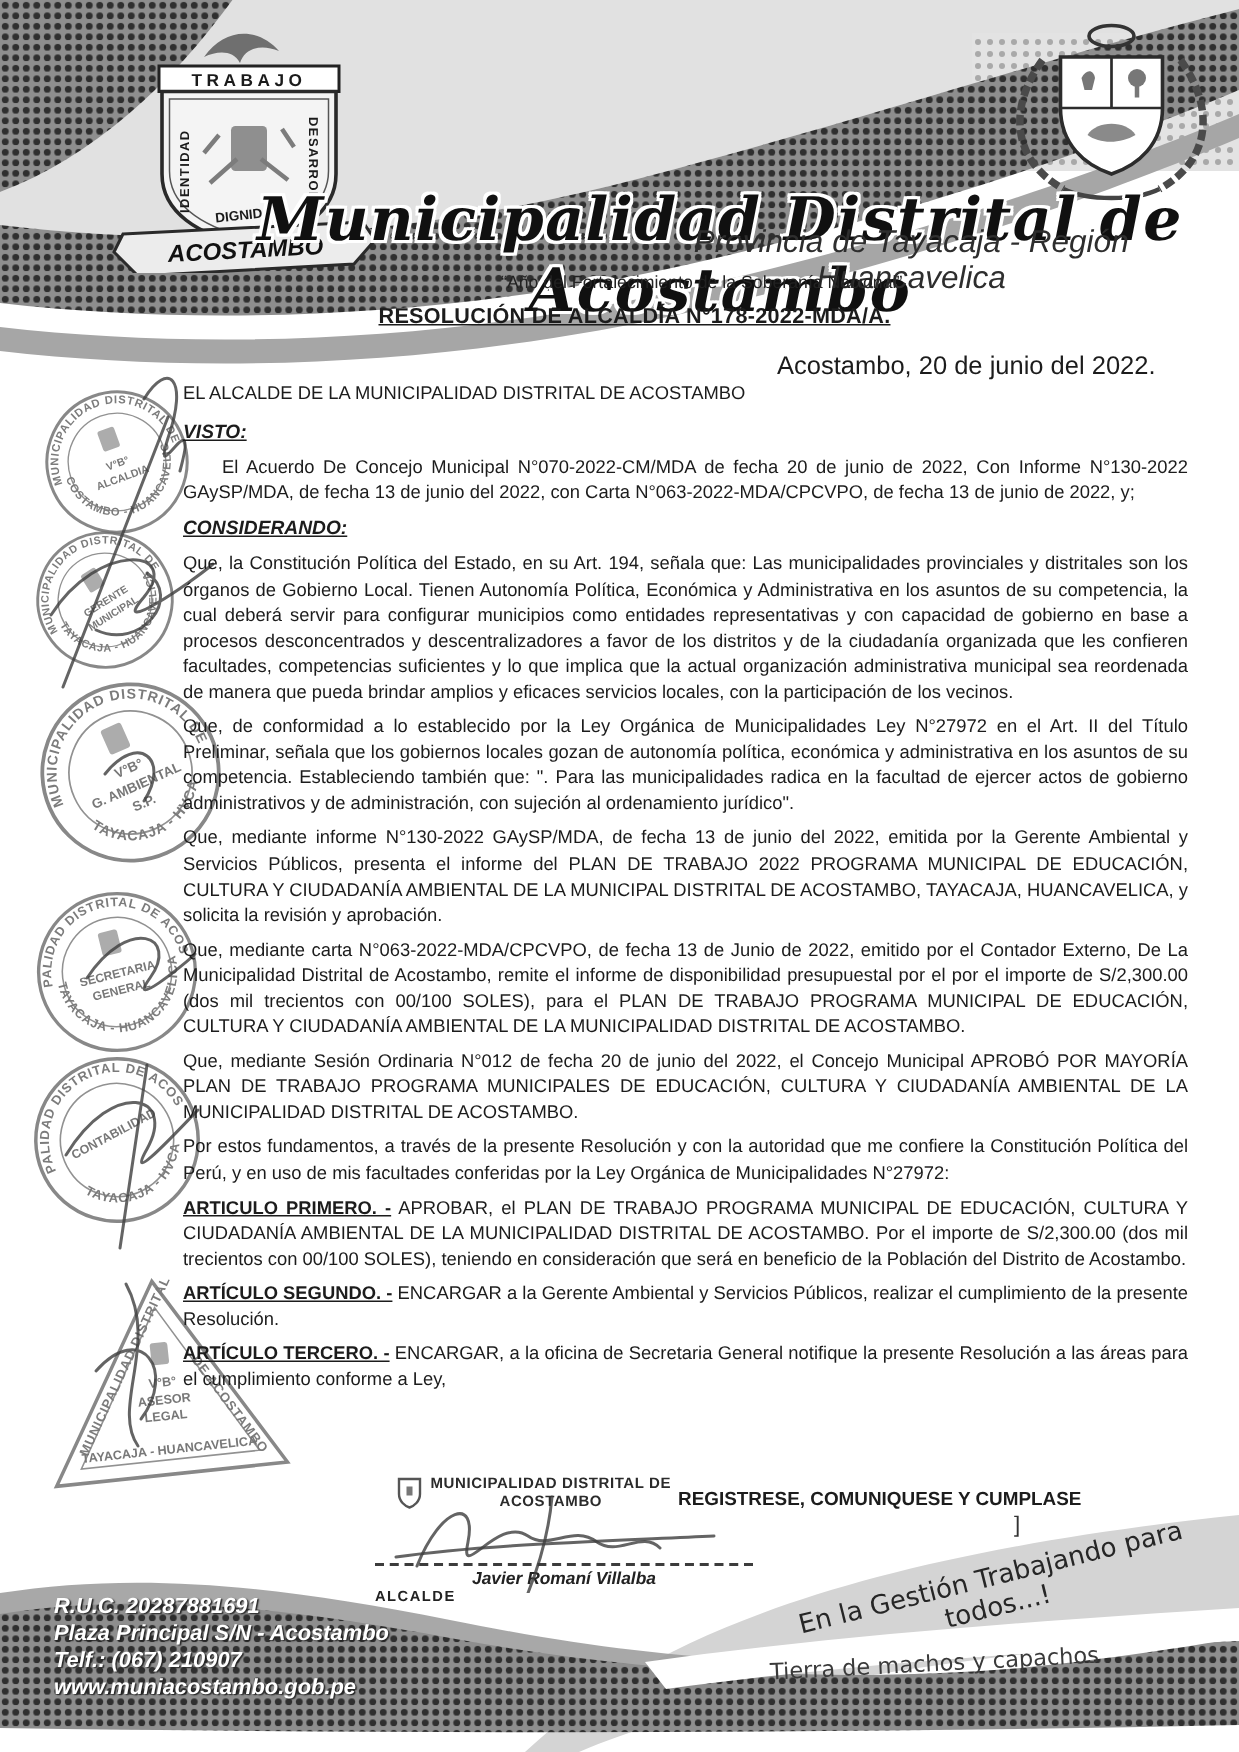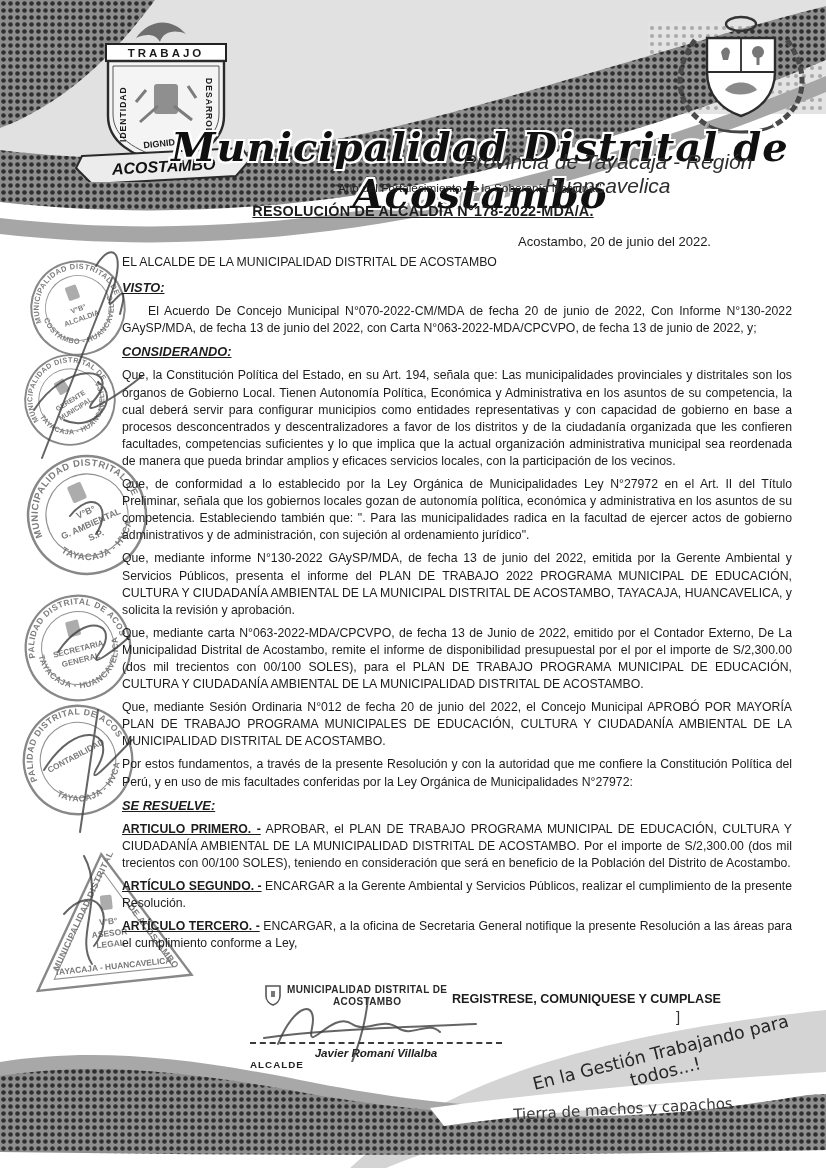--- a/index.html
+++ b/index.html
@@ -12,21 +12,21 @@
   .header-art{position:absolute;top:0;left:0;}
   .page-title{position:absolute;top:96px;left:150px;width:660px;text-align:center;
     font-family:"DejaVu Serif",serif;font-style:italic;font-weight:bold;font-size:40px;
     color:#101010;letter-spacing:1px;
     text-shadow:-2px 0 0 #fff,2px 0 0 #fff,0 -2px 0 #fff,0 2px 0 #fff,-2px -2px 0 #fff,2px 2px 0 #fff,-2px 2px 0 #fff,2px -2px 0 #fff;}
   .subtitle{position:absolute;top:150px;left:420px;width:375px;text-align:center;
     font-style:italic;font-size:21px;color:#2e2e2e;}
   .year-quote{position:absolute;top:181px;left:298px;font-size:11.8px;color:#222;margin-left:36px;}
   .res-title{position:absolute;top:203px;left:0;width:846px;text-align:center;
     font-weight:bold;font-size:14.4px;text-decoration:underline;letter-spacing:.2px;}
-  .date-line{position:absolute;top:234px;left:518px;font-size:13px;}
+  .date-line{position:absolute;top:234px;left:518px;font-size:17px;}
 
   
   .doc-body{position:absolute;top:254px;left:122px;width:670px;font-size:12.25px;line-height:17.1px;}
   .doc-body p{margin:0 0 6px;text-align:justify;}
   .addressee{font-weight:normal;margin-bottom:8px;}
   .sec-h{font-weight:bold;font-style:italic;text-decoration:underline;font-size:12.8px;margin:2px 0 7px;}
   .visto-text{text-indent:26px;}
   .art-h{font-weight:bold;text-decoration:underline;margin-top:19px;}
   .art-v{font-weight:normal;}
   .closing{position:absolute;top:992px;left:452px;font-weight:bold;font-size:12.6px;}
@@ -208,21 +208,20 @@
     <div class="addressee">EL ALCALDE DE LA MUNICIPALIDAD DISTRITAL DE ACOSTAMBO</div>
     <div class="sec-h">VISTO:</div>
     <p class="visto-text">El Acuerdo De Concejo Municipal N°070-2022-CM/MDA de fecha 20 de junio de 2022, Con Informe N°130-2022 GAySP/MDA, de fecha 13 de junio del 2022, con Carta N°063-2022-MDA/CPCVPO, de fecha 13 de junio de 2022, y;</p>
     <div class="sec-h">CONSIDERANDO:</div>
     <p>Que, la Constitución Política del Estado, en su Art. 194, señala que: Las municipalidades provinciales y distritales son los órganos de Gobierno Local. Tienen Autonomía Política, Económica y Administrativa en los asuntos de su competencia, la cual deberá servir para configurar municipios como entidades representativas y con capacidad de gobierno en base a procesos desconcentrados y descentralizadores a favor de los distritos y de la ciudadanía organizada que les confieren facultades, competencias suficientes y lo que implica que la actual organización administrativa municipal sea reordenada de manera que pueda brindar amplios y eficaces servicios locales, con la participación de los vecinos.</p>
     <p>Que, de conformidad a lo establecido por la Ley Orgánica de Municipalidades Ley N°27972 en el Art. II del Título Preliminar, señala que los gobiernos locales gozan de autonomía política, económica y administrativa en los asuntos de su competencia. Estableciendo también que: ". Para las municipalidades radica en la facultad de ejercer actos de gobierno administrativos y de administración, con sujeción al ordenamiento jurídico".</p>
     <p>Que, mediante informe N°130-2022 GAySP/MDA, de fecha 13 de junio del 2022, emitida por la Gerente Ambiental y Servicios Públicos, presenta el informe del PLAN DE TRABAJO 2022 PROGRAMA MUNICIPAL DE EDUCACIÓN, CULTURA Y CIUDADANÍA AMBIENTAL DE LA MUNICIPAL DISTRITAL DE ACOSTAMBO, TAYACAJA, HUANCAVELICA, y solicita la revisión y aprobación.</p>
     <p>Que, mediante carta N°063-2022-MDA/CPCVPO, de fecha 13 de Junio de 2022, emitido por el Contador Externo, De La Municipalidad Distrital de Acostambo, remite el informe de disponibilidad presupuestal por el por el importe de S/2,300.00 (dos mil trecientos con 00/100 SOLES), para el PLAN DE TRABAJO PROGRAMA MUNICIPAL DE EDUCACIÓN, CULTURA Y CIUDADANÍA AMBIENTAL DE LA MUNICIPALIDAD DISTRITAL DE ACOSTAMBO.</p>
     <p>Que, mediante Sesión Ordinaria N°012 de fecha 20 de junio del 2022, el Concejo Municipal APROBÓ POR MAYORÍA PLAN DE TRABAJO PROGRAMA MUNICIPALES DE EDUCACIÓN, CULTURA Y CIUDADANÍA AMBIENTAL DE LA MUNICIPALIDAD DISTRITAL DE ACOSTAMBO.</p>
     <p>Por estos fundamentos, a través de la presente Resolución y con la autoridad que me confiere la Constitución Política del Perú, y en uso de mis facultades conferidas por la Ley Orgánica de Municipalidades N°27972:</p>
-    <div class="sec-h">SE RESUELVE:</div>
     <p><span class="art-h">ARTICULO PRIMERO. -</span><span class="art-v"> APROBAR,</span><span> el PLAN DE TRABAJO PROGRAMA MUNICIPAL DE EDUCACIÓN, CULTURA Y CIUDADANÍA AMBIENTAL DE LA MUNICIPALIDAD DISTRITAL DE ACOSTAMBO.  Por el importe de S/2,300.00 (dos mil trecientos con 00/100 SOLES), teniendo en consideración que será en beneficio de la Población del Distrito de Acostambo.</span></p>
     <p><span class="art-h">ARTÍCULO SEGUNDO. -</span><span class="art-v"> ENCARGAR</span><span> a la Gerente Ambiental y Servicios Públicos, realizar el cumplimiento de la presente Resolución.</span></p>
     <p><span class="art-h">ARTÍCULO TERCERO. -</span><span class="art-v"> ENCARGAR,</span><span> a la oficina de Secretaria General notifique la presente Resolución a las áreas para el cumplimiento conforme a Ley,</span></p>
   </div>
 
   <div class="closing">REGISTRESE, COMUNIQUESE Y CUMPLASE</div>
 
   <div class="sig">
     <div class="sig-head">
       <svg width="18" height="22" viewBox="0 0 18 22">
@@ -244,17 +243,23 @@
     <div class="sig-role">ALCALDE</div>
   </div>
 
   <svg class="footer-art" width="826" height="170" viewBox="0 0 170 -1" style="width:826px;height:170px">
     <path d="M350,170 C430,96 560,40 826,12 L826,92 C640,104 480,130 386,170 Z" fill="#d4d4d4"></path>
     <path d="M0,64 C90,50 180,58 300,82 C380,98 440,106 520,110 L520,126 C430,118 340,108 260,92 C170,74 80,70 0,82 Z" fill="#9e9e9e" opacity=".9"></path>
     <path d="M0,78 C90,64 180,72 300,94 C430,118 560,124 680,114 C740,108 790,100 826,94 L826,152 C550,158 270,158 0,154 Z" fill="url(#dots)"></path>
     <path d="M430,110 C560,92 700,82 826,74 L826,96 C700,102 560,112 444,128 Z" fill="#ffffff"></path>
   </svg>
 
+  <div class="f-contact">
+    <div>R.U.C. 20287881691</div>
+    <div>Plaza Principal S/N - Acostambo</div>
+    <div>Telf.: (067) 210907</div>
+    <div>www.muniacostambo.gob.pe</div>
+  </div>
   <div class="artifact">]</div>
   <div class="f-slogan">En la Gestión Trabajando para todos...!</div>
   <div class="f-motto">Tierra de machos y capachos</div>
 
 </div>
 
 </body></html>

